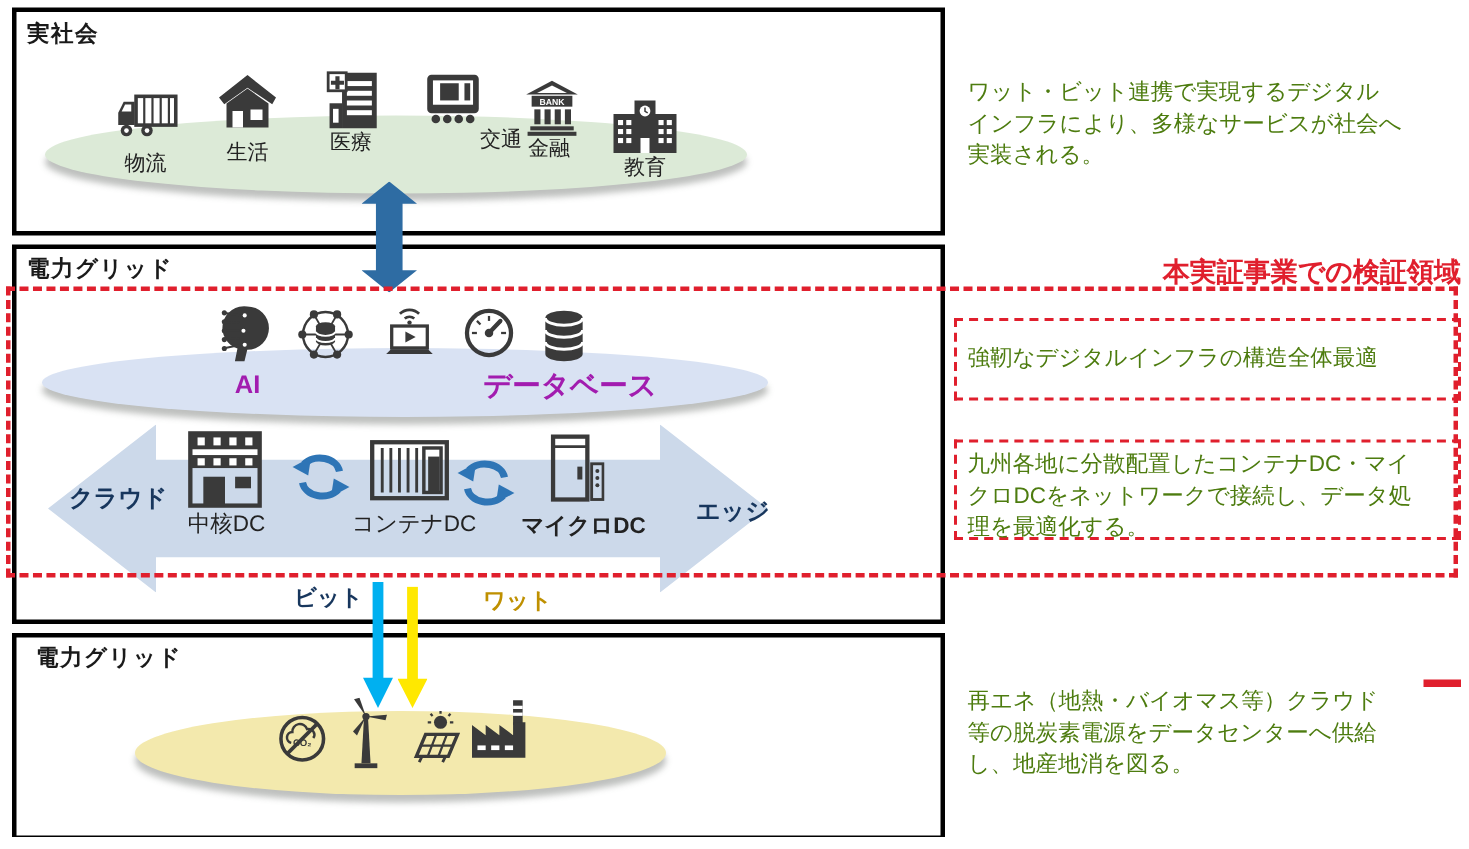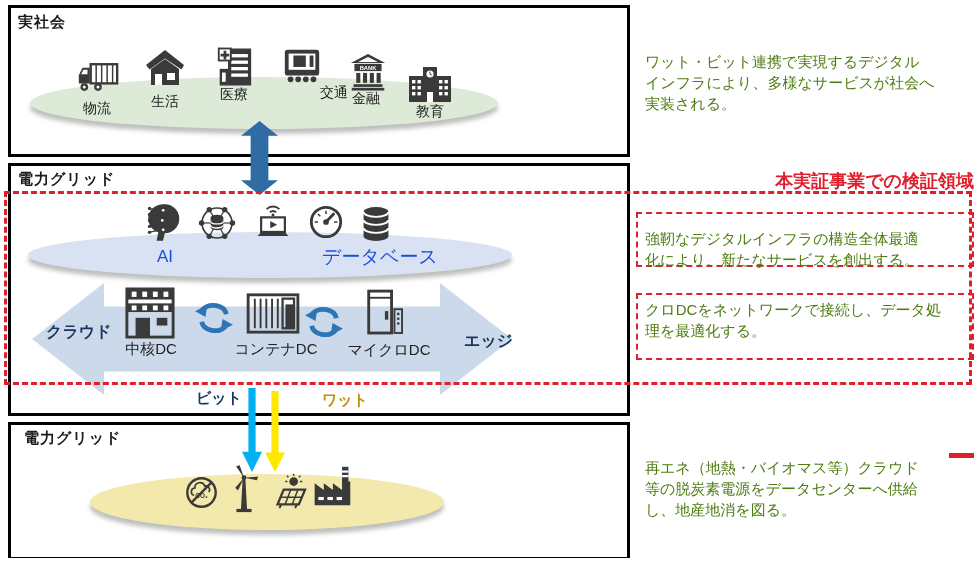--- a/index.html
+++ b/index.html
@@ -3,21 +3,21 @@
 <meta charset="utf-8">
 <style>
   html,body{margin:0;padding:0;background:#fff;}
   #canvas{position:relative;width:979px;height:558px;background:#fff;overflow:hidden;
           font-family:"Liberation Sans","DejaVu Sans",sans-serif;}
   .box{position:absolute;border:3px solid #000;background:#fff;box-sizing:border-box;}
   .sec-label{position:absolute;font-weight:bold;font-size:15px;color:#1a1a1a;letter-spacing:1px;white-space:nowrap;}
   .ellipse{position:absolute;border-radius:50%;box-shadow:0 5px 4px rgba(110,115,110,.45);}
   .cap{position:absolute;font-size:14px;color:#222;text-align:center;white-space:nowrap;transform:translateX(-50%);}
   .note{position:absolute;font-size:15px;line-height:21px;color:#4d7c0f;white-space:nowrap;}
-  .blue-bold{position:absolute;color:#1d4ed8;font-weight:normal;text-align:left;transform:translateX(-50%);white-space:nowrap;}
+  .blue-bold{position:absolute;color:#a21caf;font-weight:bold;text-align:left;transform:translateX(-50%);white-space:nowrap;}
   .navy-bold{position:absolute;color:#17365d;font-weight:bold;font-size:16px;white-space:nowrap;}
   .watt-label{position:absolute;color:#bf9000;font-weight:bold;font-size:15px;white-space:nowrap;}
   .red-dashed{position:absolute;border:3px dashed #e01f2d;box-sizing:border-box;pointer-events:none;z-index:60;}
   .red-dashed-thin{position:absolute;border:2px dashed #e01f2d;box-sizing:border-box;pointer-events:none;z-index:60;}
   .big-arrow{position:absolute;left:32px;top:283px;width:480px;height:112px;background:#ccd9ea;
     clip-path:polygon(0 50%,15% 0,15% 21%,85% 21%,85% 0,100% 50%,85% 100%,85% 79%,15% 79%,15% 100%);}
   .v-arrow{position:absolute;left:241px;top:121px;width:37px;height:74px;background:#2e6ca3;z-index:40;
     clip-path:polygon(50% 0,100% 20%,74% 20%,74% 80%,100% 80%,50% 100%,0 80%,26% 80%,26% 20%,0 20%);}
   .down-arrow{position:absolute;z-index:40;
     clip-path:polygon(32% 0,68% 0,68% 76%,100% 76%,50% 100%,0 76%,32% 76%);}
@@ -271,21 +271,21 @@
       <line x1="6" y1="10" x2="30" y2="10" stroke="#3a3a3a" stroke-width="2"></line>
       <rect x="23" y="24" width="3.5" height="9"></rect>
       <rect x="33" y="22" width="8" height="25" fill="none" stroke="#3a3a3a" stroke-width="2"></rect>
       <circle cx="37" cy="27" r="1.4"></circle>
         <circle cx="37" cy="32" r="1.4"></circle>
         <circle cx="37" cy="37" r="1.4"></circle>
     </svg>
   </div>
   <div class="cap" style="left:151px;top:340px;font-size:15px;">中核DC</div>
   <div class="cap" style="left:276px;top:340px;font-size:15px;">コンテナDC</div>
-  <div class="cap" style="left:389px;top:341px;font-size:15px;">マイクロDC</div>
+  <div class="cap" style="left:389px;top:341px;font-size:15px;font-weight:bold;">マイクロDC</div>
 
   <div class="navy-bold" style="left:196px;top:389px;font-size:15px;">ビット</div>
   <div class="watt-label" style="left:286px;top:391px;margin-left:36px;">ワット</div>
   <div class="down-arrow" style="left:242px;top:388px;width:20px;height:84px;background:#00b0f0;"></div>
   <div class="down-arrow" style="left:265px;top:391px;width:20px;height:81px;background:#ffe800;"></div>
 
   <div class="box" style="left:8px;top:422px;width:622px;height:138px;"></div>
   <div class="sec-label" style="left:24px;top:429px;">電力グリッド</div>
 
   <div class="ellipse" style="left:90px;top:474px;width:354px;height:56px;background:#f3e9ad;"></div>
@@ -340,24 +340,24 @@
   <div class="note" style="left:645px;top:51px;">
     <div>ワット・ビット連携で実現するデジタル</div>
     <div>インフラにより、多様なサービスが社会へ</div>
     <div>実装される。</div>
   </div>
 
   <div class="scope-label">本実証事業での検証領域</div>
 
   <div class="note" style="left:645px;top:212px;z-index:61;margin-top:16px;">
     <div>強靭なデジタルインフラの構造全体最適</div>
-    <div>化により、新たなサービスを創出する。</div>
   </div>
 
   <div class="note" style="left:645px;top:299px;z-index:61;">
+    <div>九州各地に分散配置したコンテナDC・マイ</div>
     <div>クロDCをネットワークで接続し、データ処</div>
     <div>理を最適化する。</div>
   </div>
 
   <div class="note" style="left:645px;top:457px;">
     <div>再エネ（地熱・バイオマス等）クラウド</div>
     <div>等の脱炭素電源をデータセンターへ供給</div>
     <div>し、地産地消を図る。</div>
   </div>
 

